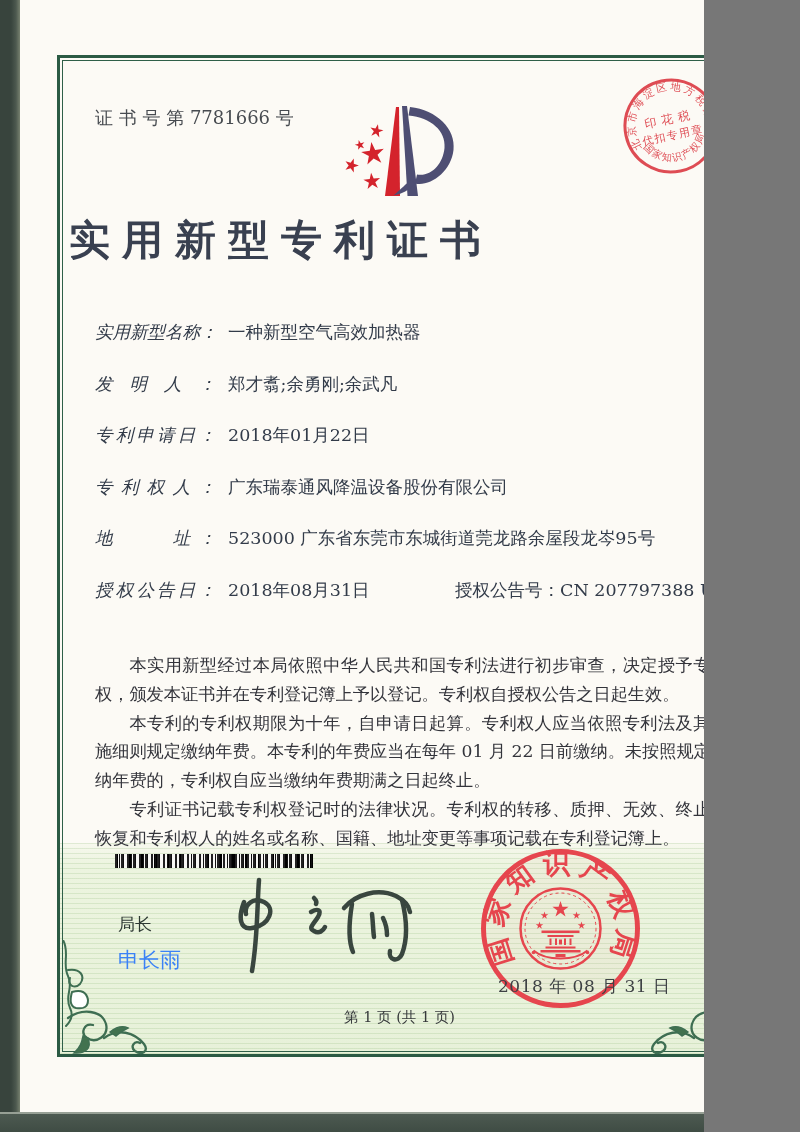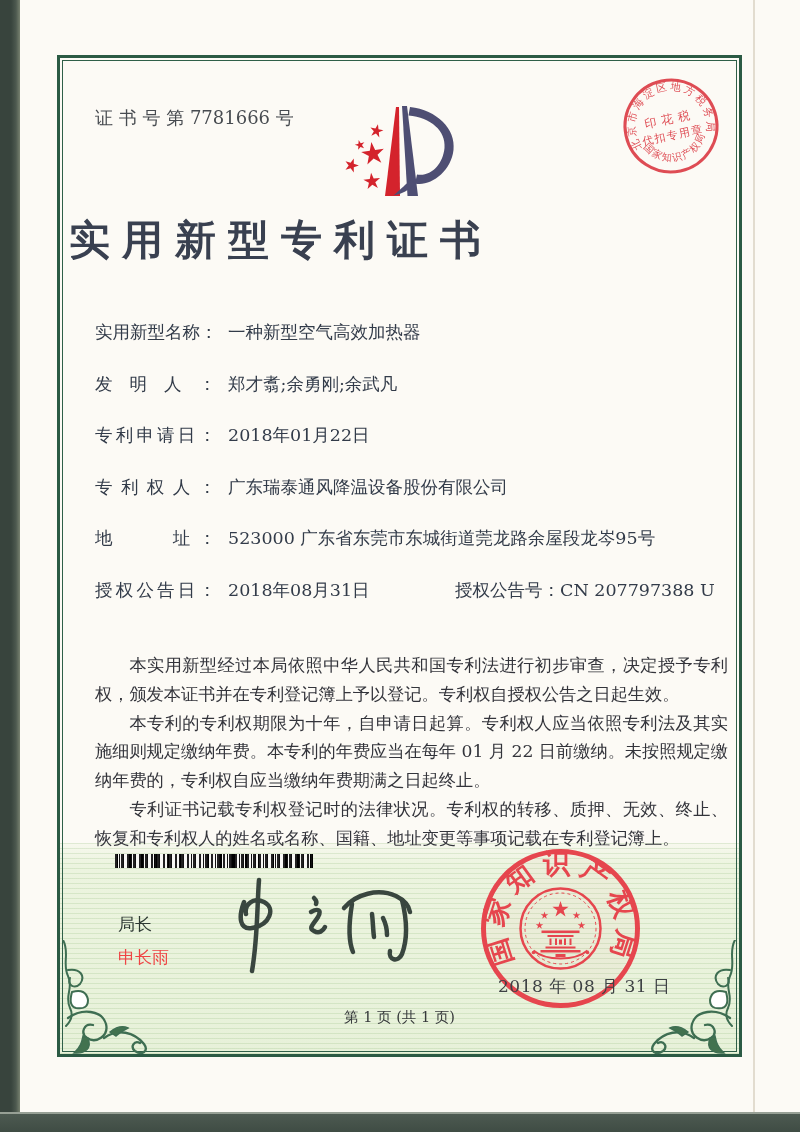--- a/index.html
+++ b/index.html
@@ -1,16 +1,16 @@
 <!DOCTYPE html>
 <html><head>
 <meta charset="utf-8">
 <style>
   html,body{margin:0;padding:0;background:#777;}
-  #page{position:relative;width:800px;height:1132px;background:#fcfaf5;overflow:hidden;
+  #page{position:relative;width:704px;height:1132px;background:#fcfaf5;overflow:hidden;
         font-family:"DejaVu Serif","Liberation Serif",serif;}
   .abs{position:absolute;}
 
   
   .strip-left{left:0;top:0;width:20px;height:1132px;z-index:30;
     background:linear-gradient(90deg,#38443d 0 55%,#4d594f 80%,#77816f);}
   .strip-bottom{left:0;top:1112px;width:800px;height:20px;z-index:30;
     background:linear-gradient(180deg,#97a095 0 2px,#4d5a51 2px,#3f4c44);}
   .paper-edge-right{left:753px;top:0;width:2px;height:1112px;background:#e2dccf;z-index:1;}
 
@@ -29,36 +29,36 @@
 
   .cert-no{left:95px;top:106px;font-size:18px;color:#474b50;z-index:4;}
 
   .logo{left:330px;top:94px;width:140px;height:115px;z-index:4;}
 
   .cert-title{left:57px;top:213px;width:685px;text-align:left;font-size:41px;font-weight:bold;
     letter-spacing:12px;text-indent:12px;color:#394050;z-index:4;}
 
   .fields{left:95px;top:320px;width:625px;font-size:17.5px;color:#323b49;z-index:4;}
   .frow{height:23px;margin-bottom:28.5px;position:relative;white-space:nowrap;}
-  .flabel{display:inline-block;width:121px;text-align:justify;text-align-last:justify;}
+  .flabel{display:inline-block;width:121px;text-align:justify;text-align-last:justify;font-style:italic;}
   .fvalue{margin-left:12px;}
   .grantno{position:absolute;left:360px;top:0;}
 
   .paras{left:95px;top:651px;width:633px;font-size:17.2px;line-height:28.8px;color:#33343b;
     text-align:justify;z-index:4;}
   .paras p{margin:0;text-indent:2em;}
 
   .barcode{left:115px;top:854px;width:198px;height:14px;z-index:5;background-color:#f8f8f5;
     background-image:
       repeating-linear-gradient(90deg,#222 0 2px,transparent 2px 6px),
       repeating-linear-gradient(90deg,#111 0 1px,transparent 1px 4px),
       repeating-linear-gradient(90deg,#000 0 3px,transparent 3px 13px);}
 
   .director-title{left:118px;top:913px;font-size:17px;color:#2d3933;z-index:5;}
-  .director-name{left:118px;top:946px;font-size:17px;color:#ef4444;z-index:5;}
+  .director-name{left:118px;top:946px;font-size:21px;color:#3b82f6;z-index:5;}
   .signature{left:226px;top:874px;width:205px;height:104px;z-index:6;}
 
   .seal{left:458px;top:826px;width:205px;height:205px;z-index:5;opacity:.93;}
   .seal-date{left:498px;top:975px;font-size:17px;letter-spacing:.5px;color:#3d4144;z-index:7;}
 
   .stamp{left:601px;top:56px;width:140px;height:140px;z-index:8;opacity:.92;}
 
   .page-footer{left:57px;top:1008px;width:685px;text-align:center;font-size:14.5px;color:#35383a;z-index:5;}
 </style>
 </head>

